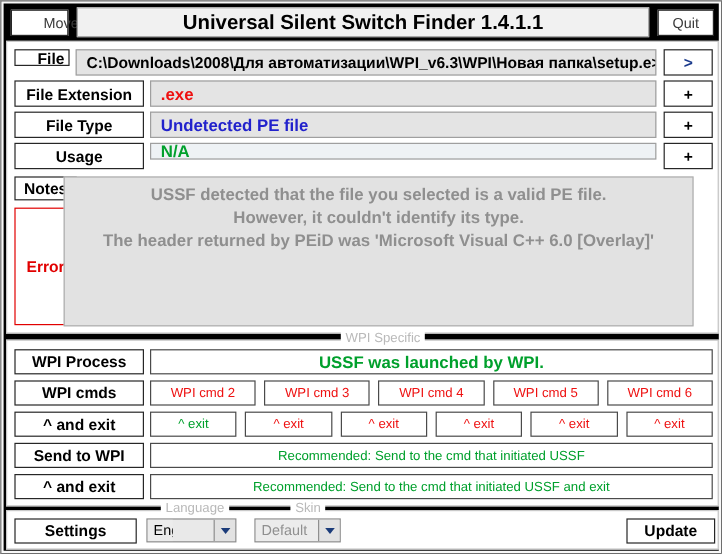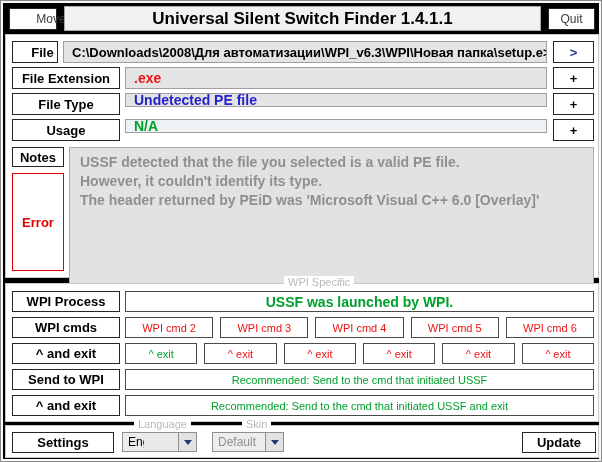--- a/index.html
+++ b/index.html
@@ -79,39 +79,39 @@
 <div id="window">
 
   <div class="abs" style="left:0;top:0;right:0;height:33px;">
     <div class="btn plain abs" style="left:8px;top:7px;width:48px;height:22px;padding-left:36px;">Move</div>
     <div id="title-field" class="abs" style="left:63px;top:5px;width:477px;height:25px;">Universal Silent Switch Finder 1.4.1.1</div>
     <div class="btn plain abs" style="left:547px;top:7px;width:47px;height:22px;">Quit</div>
   </div>
 
   <div class="panel abs" style="left:4px;top:33px;width:594px;height:244px;">
 
-    <div class="btn abs" style="left:6px;top:6px;width:46px;height:22px;padding-left:15px;">File</div>
+    <div class="btn abs" style="left:6px;top:6px;width:46px;height:14px;padding-left:15px;">File</div>
     <div class="field abs" style="left:57px;top:6px;width:484px;height:22px;font-size:13px;color:#000;">C:\Downloads\2008\Для автоматизации\WPI_v6.3\WPI\Новая папка\setup.e&gt;</div>
     <div class="btn glyph abs" style="left:547px;top:6px;width:41px;height:22px;color:#1a3a8c;">&gt;</div>
 
     <div class="btn abs" style="left:6px;top:32px;width:108px;height:22px;">File Extension</div>
     <div class="field abs" style="left: 119px; top: 32px; width: 422px; height: 22px; color: rgb(238, 17, 17);">.exe</div>
     <div class="btn glyph abs" style="left:547px;top:32px;width:41px;height:22px;">+</div>
 
     <div class="btn abs" style="left:6px;top:58px;width:108px;height:22px;">File Type</div>
-    <div class="field abs" style="left: 119px; top: 58px; width: 422px; height: 14px; color: rgb(34, 34, 204);">Undetected PE file</div>
+    <div class="field abs" style="left: 119px; top: 58px; width: 422px; height: 22px; color: rgb(34, 34, 204);">Undetected PE file</div>
     <div class="btn glyph abs" style="left:547px;top:58px;width:41px;height:22px;">+</div>
 
     <div class="btn abs" style="left:6px;top:84px;width:108px;height:22px;">Usage</div>
     <div class="field abs" style="left: 119px; top: 84px; width: 422px; height: 14px; background: rgb(238, 242, 245); color: rgb(0, 160, 44);">N/A</div>
     <div class="btn glyph abs" style="left:547px;top:84px;width:41px;height:22px;">+</div>
 
     <div class="btn abs" style="left:6px;top:112px;width:52px;height:20px;">Notes</div>
     <div id="error-box" class="abs" style="left:6px;top:138px;width:52px;height:98px;">Error</div>
-    <div id="notes-text" class="abs" style="left:63px;top:112px;width:525px;height:145px;">
+    <div id="notes-text" class="abs" style="left:47px;top:112px;width:525px;height:125px;text-align:center;">
       <div>USSF detected that the file you selected is a valid PE file.</div>
       <div>However, it couldn't identify its type.</div>
       <div>The header returned by PEiD was 'Microsoft Visual C++ 6.0 [Overlay]'</div>
     </div>
   </div>
 
   <div class="panel abs" style="left:4px;top:282px;width:594px;height:139px;">
     <span class="legend" style="left:278px;">WPI Specific</span>
 
     <div class="btn abs" style="left:6px;top:7px;width:108px;height:21px;">WPI Process</div>

